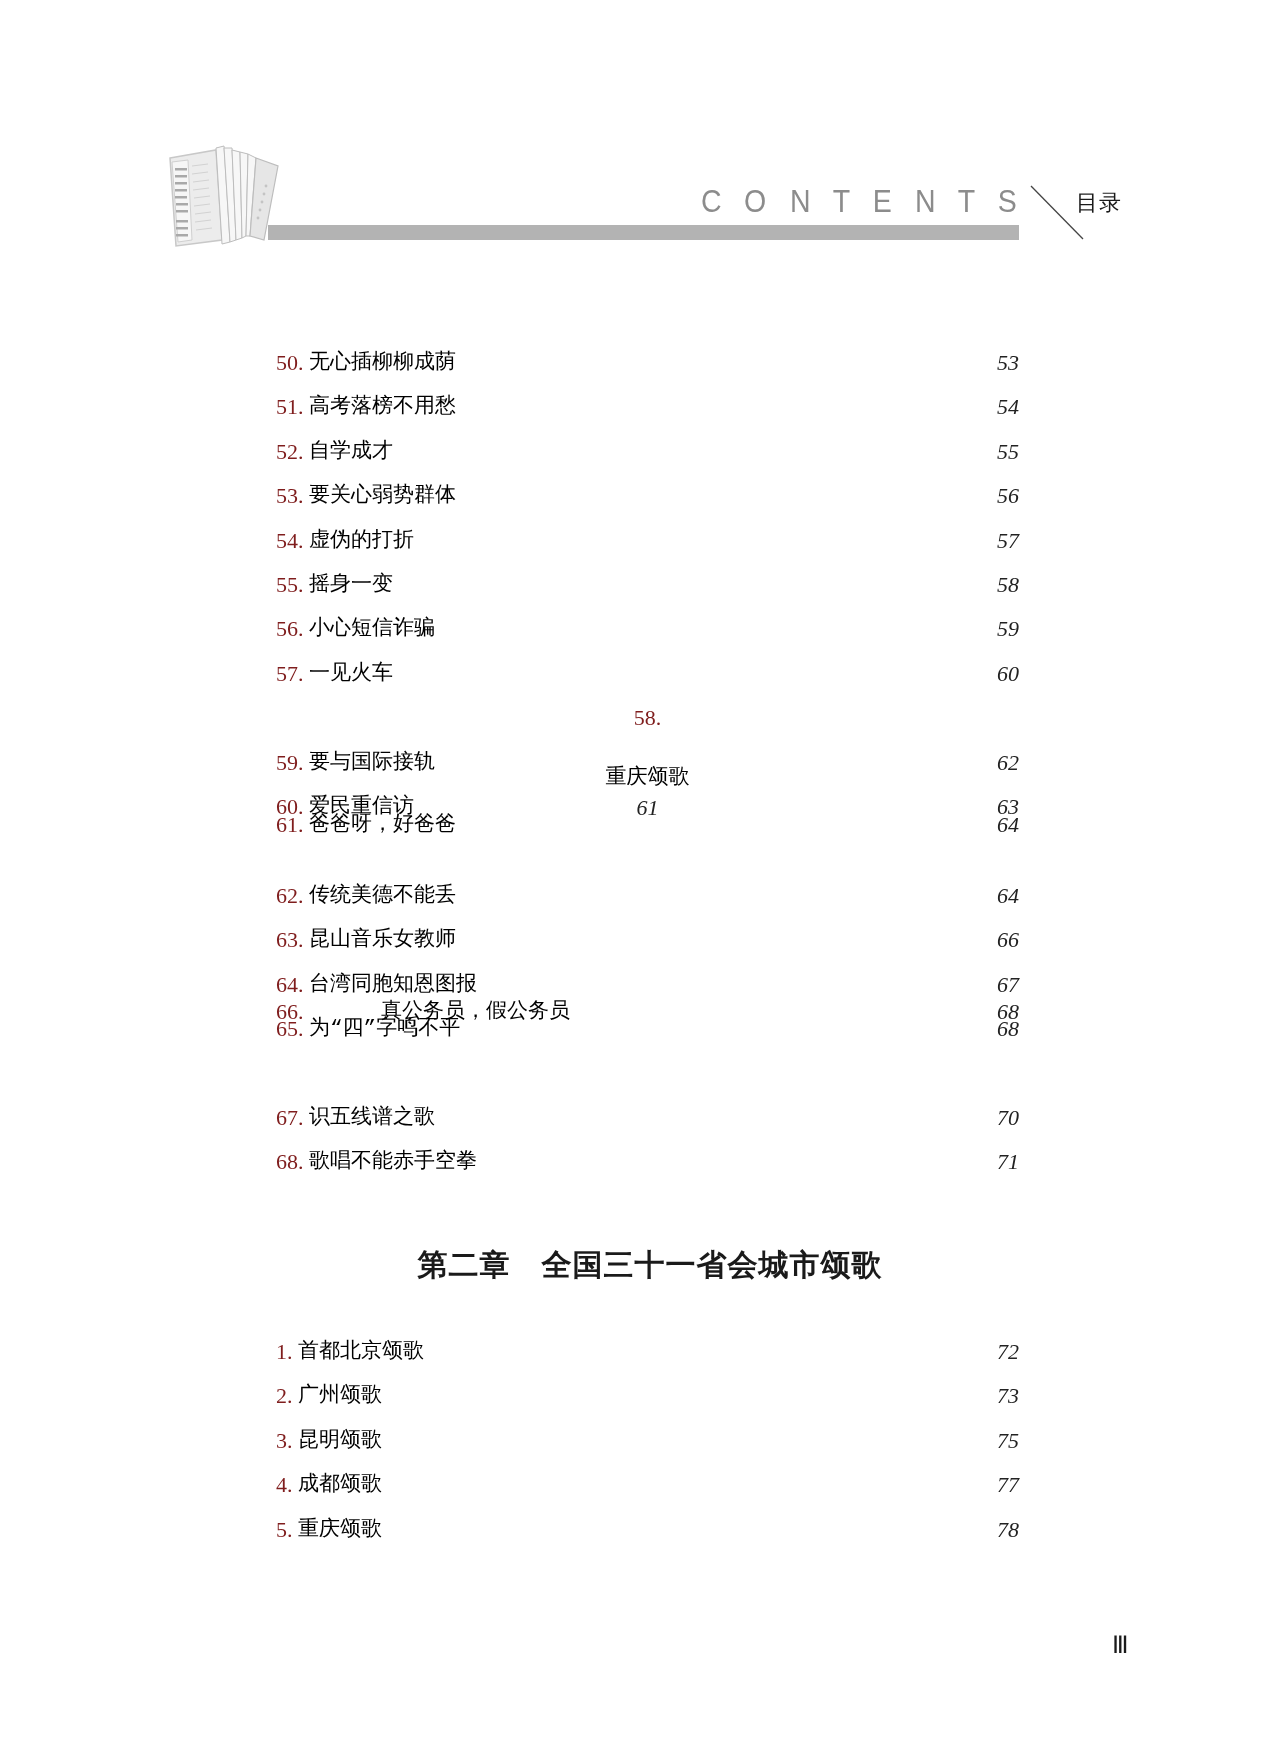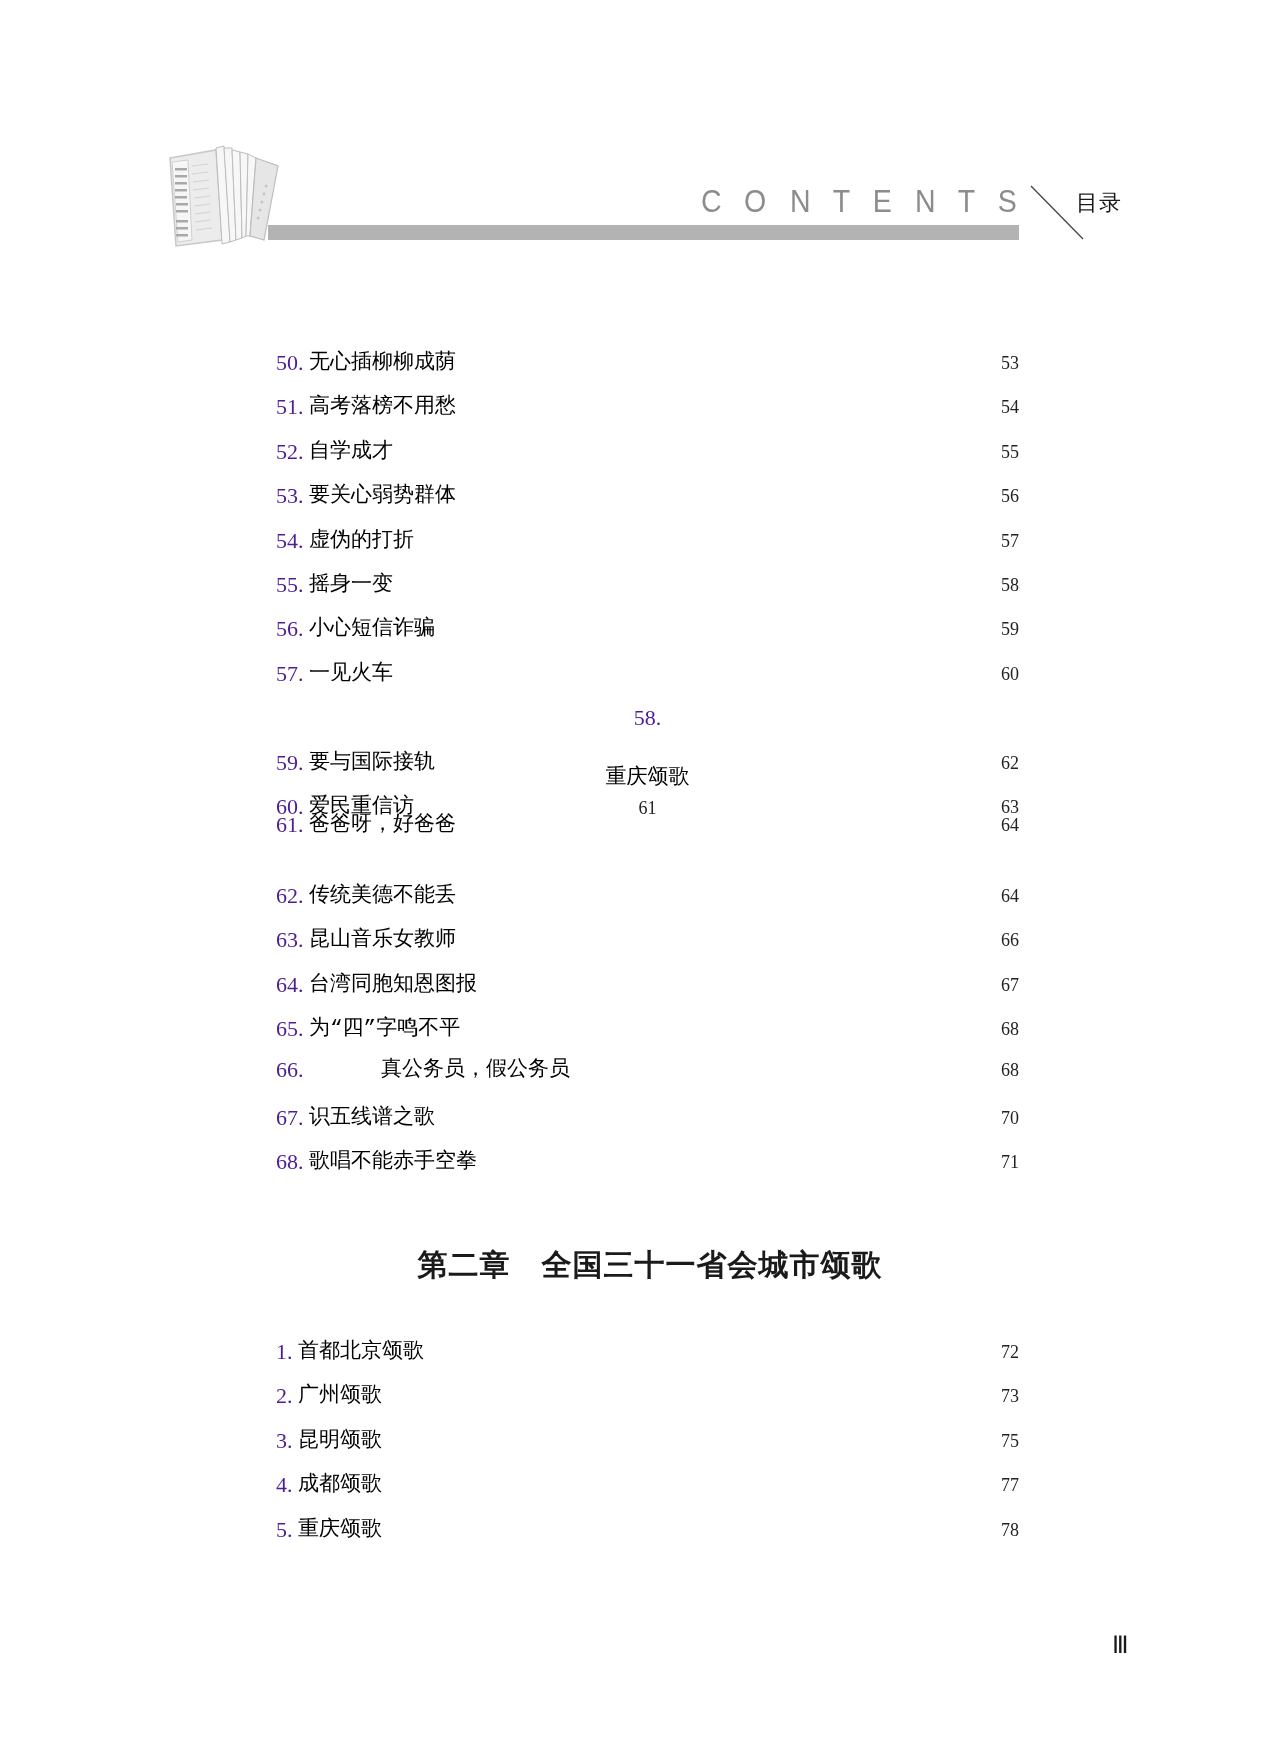--- a/index.html
+++ b/index.html
@@ -14,28 +14,28 @@
        font-weight: normal; }
   #contents-word span { display: block; line-height: 32px; transform: scaleX(0.92); }
   #divider-slash { left: 1028px; top: 183px; width: 60px; height: 60px; }
   #toc-heading-cn { left: 1076px; top: 186px; font-family: "DejaVu Sans", sans-serif;
        font-size: 22px; line-height: 34px; color: #1a1a1a; letter-spacing: 1px; }
 
   .toc-list { position: absolute; left: 276px; width: 743px; }
   .toc-row { position: absolute; left: 0; width: 743px; height: 30px; display: flex;
        align-items: center; font-size: 22px; line-height: 30px; }
   .toc-num { flex: 0 0 auto; font-family: "Liberation Serif", serif; font-size: 22px;
-       color: #4c1d95; white-space: pre; }
+       color: #7f1d1d; white-space: pre; }
   .toc-title { flex: 0 0 auto; font-family: Liberation Mono, monospace; font-size: 21px;
        color: #000000; white-space: pre; }
   .toc-leader { flex: 1 1 auto; height: 30px; margin: 0 1px;
        background-image: radial-gradient(circle, #333 1.1px, transparent 1.5px);
        background-size: 8.1px 30px; background-position: 0 17px; background-repeat: repeat-x; }
-  .toc-page { flex: 0 0 auto; font-family: "Liberation Serif", serif; font-size: 18px;
-       color: #222; text-align: right; }
+  .toc-page { flex: 0 0 auto; font-family: "Liberation Serif", serif; font-size: 22px;
+       color: #222; text-align: right; font-style: italic; }
 
   #chapter-heading { left: 0; width: 1300px; top: 1243px; text-align: center;
        font-family: "DejaVu Serif", serif; font-weight: bold; font-size: 30px;
        line-height: 44px; color: #1a1a1a; white-space: pre; letter-spacing: 1px; }
   #folio { left: 1112px; top: 1630px; font-family: "Liberation Serif", serif;
        font-size: 24px; line-height: 30px; color: #1a1a1a; }
 </style>
 </head>
 <body>
 
@@ -210,21 +210,21 @@
     <span class="toc-leader"></span>
     <span class="toc-page">67</span>
   </div>
   <div class="toc-row" style="top:1014px;">
     <span class="toc-num">65.</span>
       <span class="toc-num"> </span>
     <span class="toc-title">为“四”字鸣不平</span>
     <span class="toc-leader"></span>
     <span class="toc-page">68</span>
   </div>
-  <div class="toc-row" style="top:1055px;gap:36px;">
+  <div class="toc-row" style="top:997px;gap:36px;">
     <span class="toc-num">66.</span>
       <span class="toc-num"> </span>
     <span class="toc-title">真公务员，假公务员</span>
     <span class="toc-leader"></span>
     <span class="toc-page">68</span>
   </div>
   <div class="toc-row" style="top:1102.8px;">
     <span class="toc-num">67.</span>
       <span class="toc-num"> </span>
     <span class="toc-title">识五线谱之歌</span>

